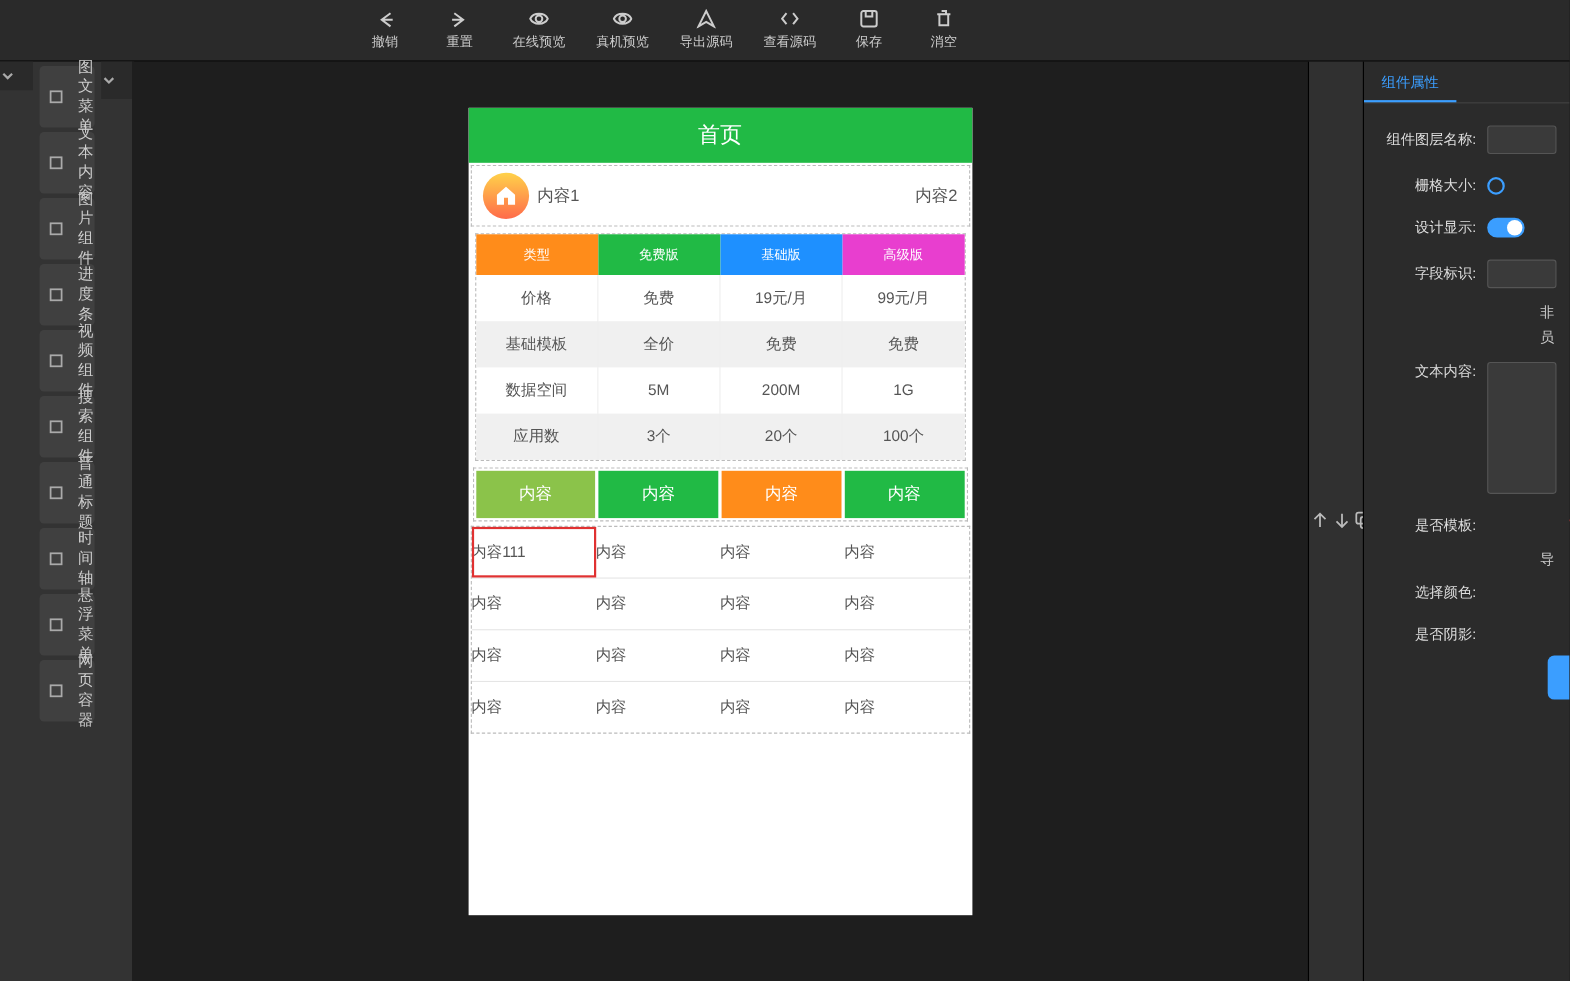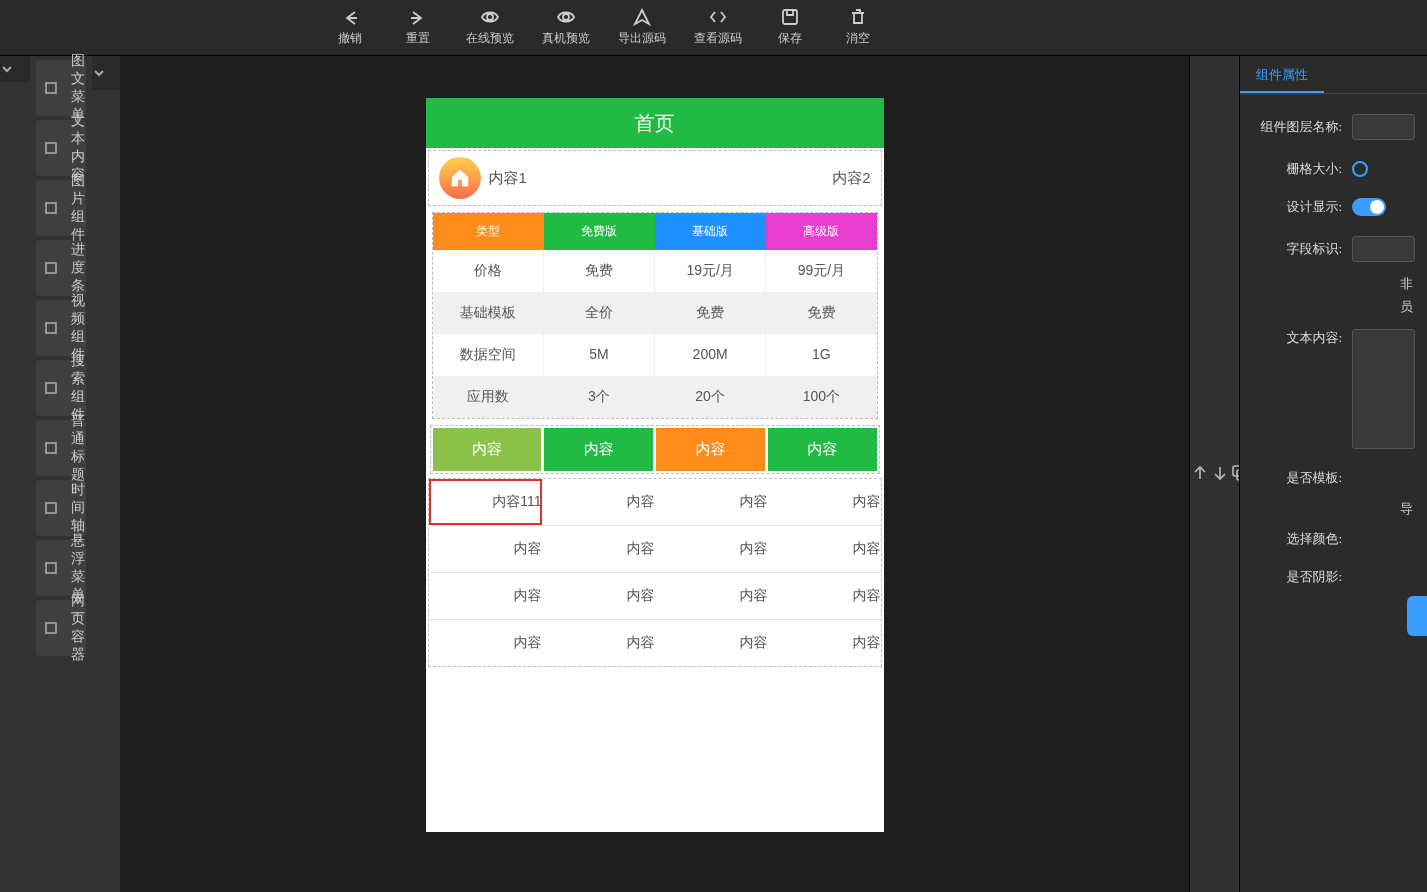--- a/index.html
+++ b/index.html
@@ -148,21 +148,21 @@
 .t2-head .th2 {
   flex: 1; text-align: center; color: #fff; padding: 12px 0; font-size: 15px;
 }
 .th2-1 { background: #8bc34a; }
 .th2-2 { background: #21ba45; }
 .th2-3 { background: #ff8c1a; }
 .th2-4 { background: #21ba45; }
 .t2-body { border: 1px dashed #bbb; margin-top:4px;}
 .t2-row { display: flex; border-bottom: 1px solid #e5e5e5; }
 .t2-row:last-child { border-bottom: none; }
-.t2-row .td2 { flex: 1; text-align: right; padding: 14px 0; font-size: 14px; color: #555; }
+.t2-row .td2 { flex: 1; text-align: left; padding: 14px 0; font-size: 14px; color: #555; }
 .selected-cell {
   outline: 2px solid #e03131;
   outline-offset: -2px;
 }
 
 
 .right-rail {
   position: absolute;
   right: 188px;
   top: 56px;
@@ -213,21 +213,20 @@
 }
 .prop-tab.active {
   color: #3b9eff;
   border-bottom: 2px solid #3b9eff;
 }
 .prop-list { padding: 10px 0 0 0; }
 .prop-row {
   display: flex;
   align-items: center;
   padding: 10px 12px;
-  font-family: Liberation Serif, serif;
 }
 .prop-label {
   width: 100px;
   text-align: right;
   padding-right: 10px;
   color: #ddd;
 }
 .prop-ctrl {
   flex: 1;
   height: 26px;

